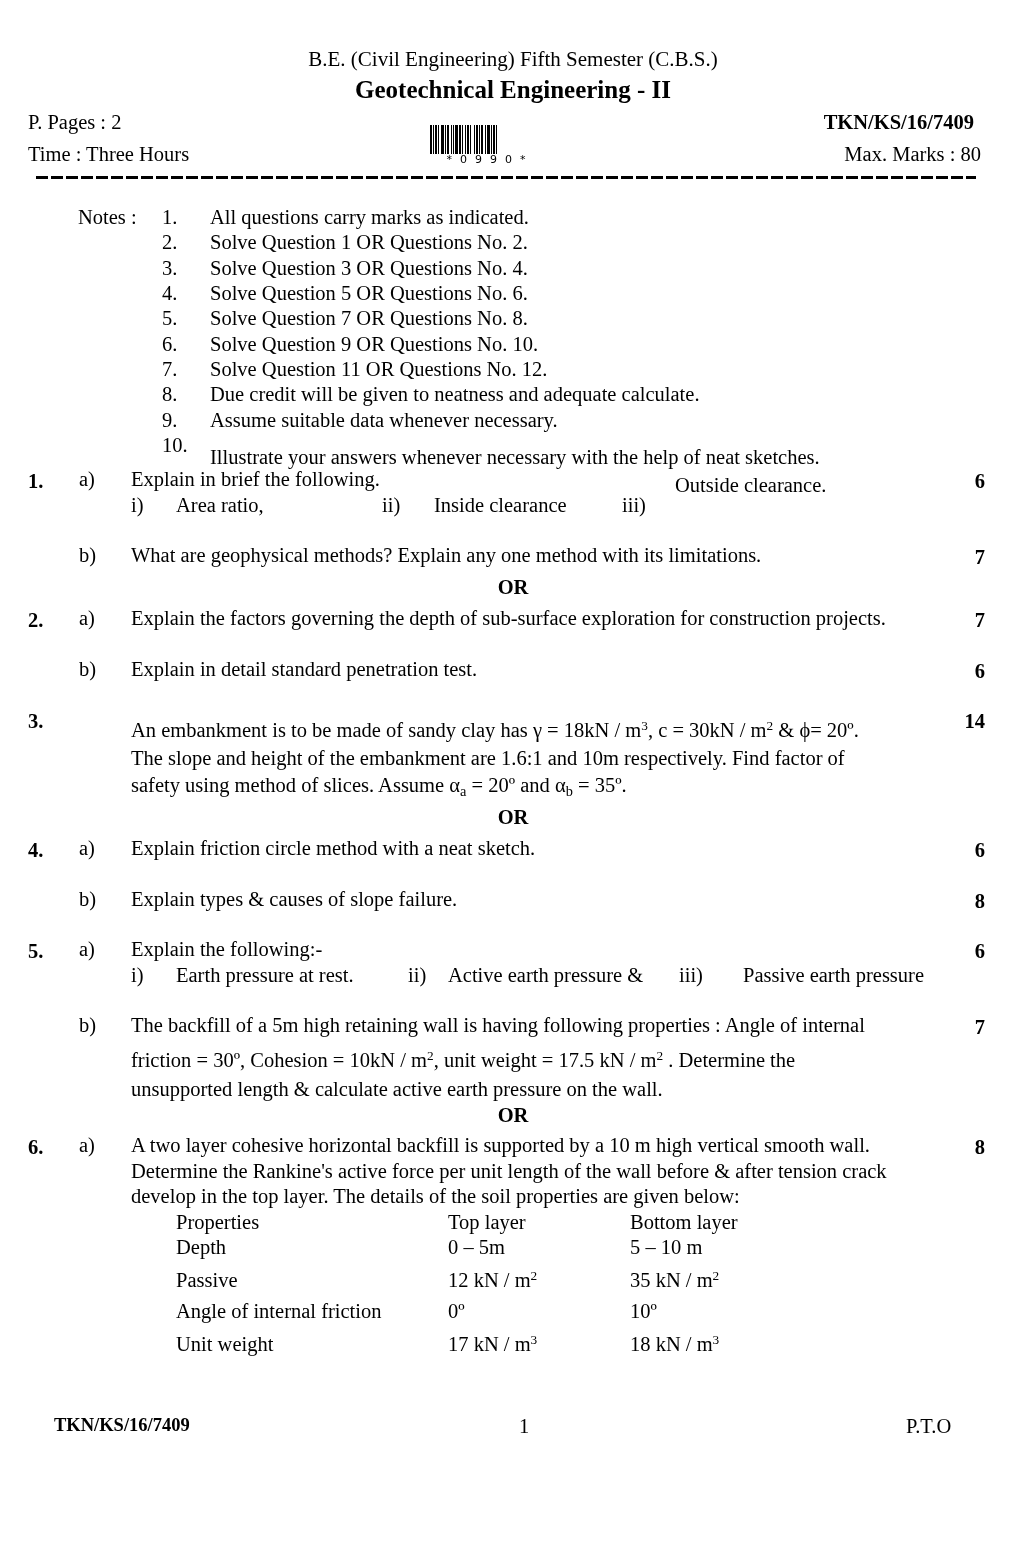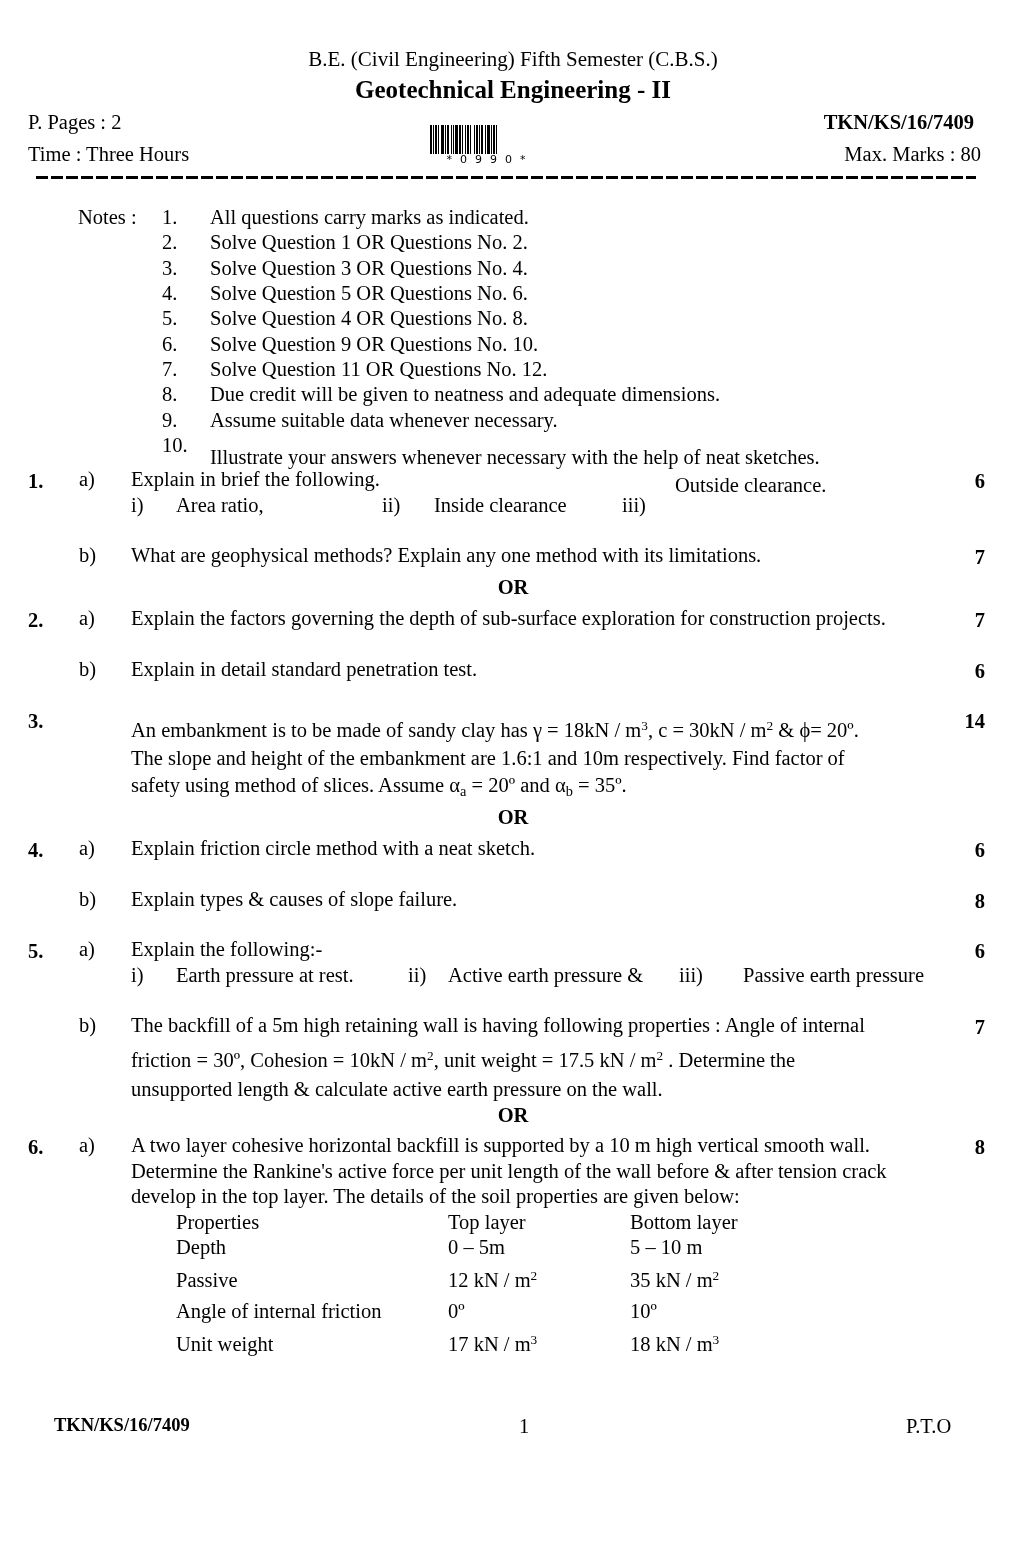--- a/index.html
+++ b/index.html
@@ -91,27 +91,27 @@
 <div id="notes-list">
     <div class="abs" style="left: 162px; top: 207px;">1.</div>
     <div class="abs" style="left: 210px; top: 207px;">All questions carry marks as indicated.</div>
     <div class="abs" style="left: 162px; top: 232px;">2.</div>
     <div class="abs" style="left: 210px; top: 232px;">Solve Question 1 OR Questions No. 2.</div>
     <div class="abs" style="left: 162px; top: 258px;">3.</div>
     <div class="abs" style="left: 210px; top: 258px; text-align: right;">Solve Question 3 OR Questions No. 4.</div>
     <div class="abs" style="left: 162px; top: 283px;">4.</div>
     <div class="abs" style="left: 210px; top: 283px;">Solve Question 5 OR Questions No. 6.</div>
     <div class="abs" style="left: 162px; top: 308px;">5.</div>
-    <div class="abs" style="left: 210px; top: 308px;">Solve Question 4 OR Questions No. 8.</div>
+    <div class="abs" style="left: 210px; top: 308px;">Solve Question 7 OR Questions No. 8.</div>
     <div class="abs" style="left: 162px; top: 334px;">6.</div>
     <div class="abs" style="left: 210px; top: 334px;">Solve Question 9 OR Questions No. 10.</div>
     <div class="abs" style="left: 162px; top: 359px;">7.</div>
     <div class="abs" style="left: 210px; top: 359px;">Solve Question 11 OR Questions No. 12.</div>
     <div class="abs" style="left: 162px; top: 384px;">8.</div>
-    <div class="abs" style="left: 210px; top: 384px;">Due credit will be given to neatness and adequate dimensions.</div>
+    <div class="abs" style="left: 210px; top: 384px;">Due credit will be given to neatness and adequate calculate.</div>
     <div class="abs" style="left: 162px; top: 410px;">9.</div>
     <div class="abs" style="left: 210px; top: 410px;">Assume suitable data whenever necessary.</div>
     <div class="abs" style="left: 162px; top: 435px;">10.</div>
     <div class="abs" style="left: 210px; top: 435px; margin-top: 12px;">Illustrate your answers whenever necessary with the help of neat sketches.</div>
   </div>
 
 <div class="abs qno" style="left:28px;top:471px;">1.</div>
 <div class="abs" style="left:79px;top:469px;">a)</div>
 <div class="abs" style="left:131px;top:469px;">Explain in brief the following.</div>
 <div class="abs marks" style="left:945px;top:471px;">6</div>

